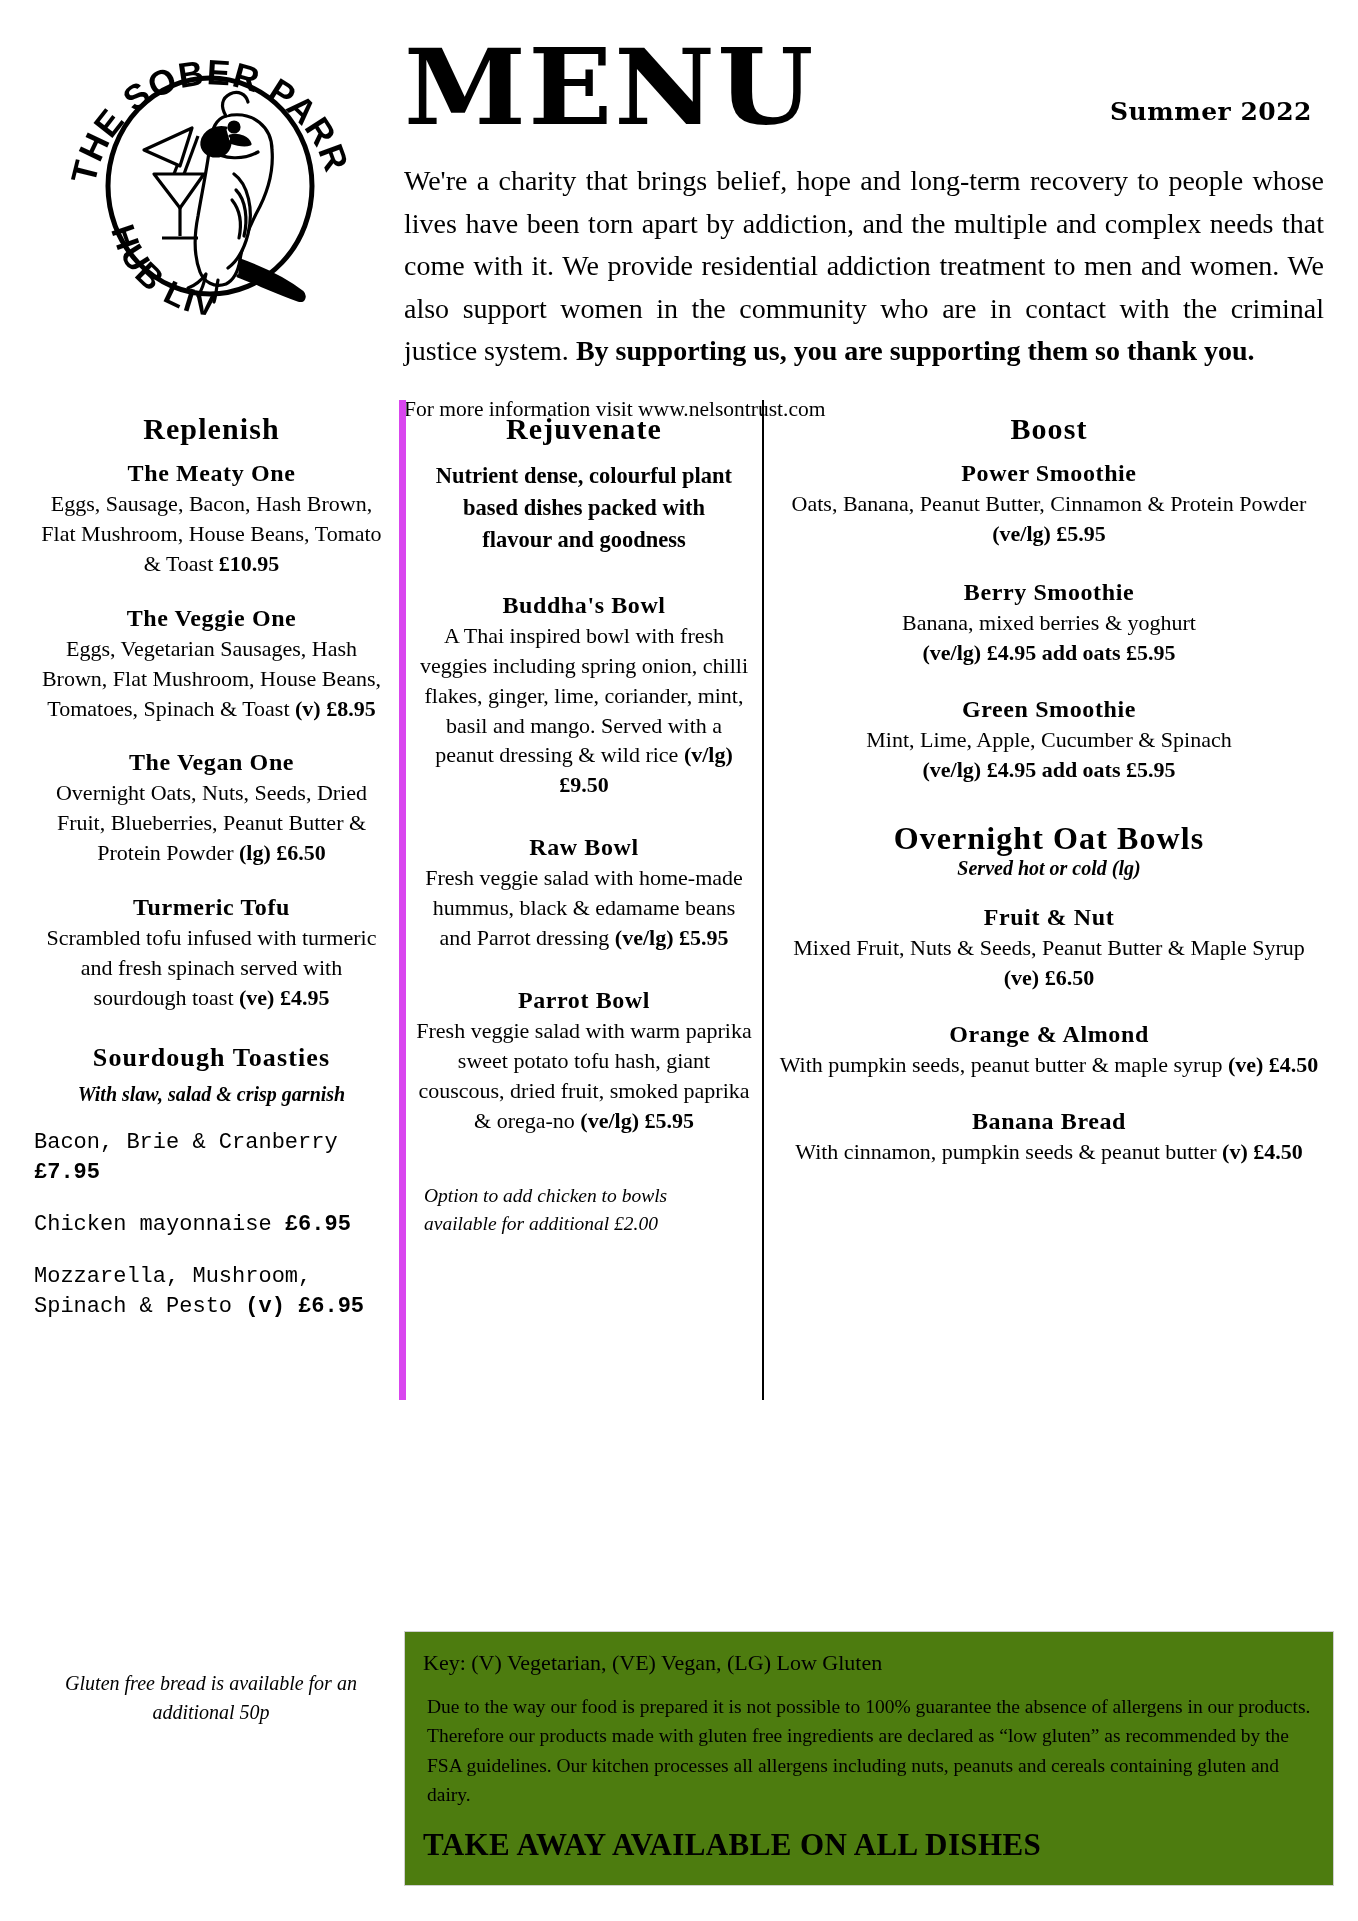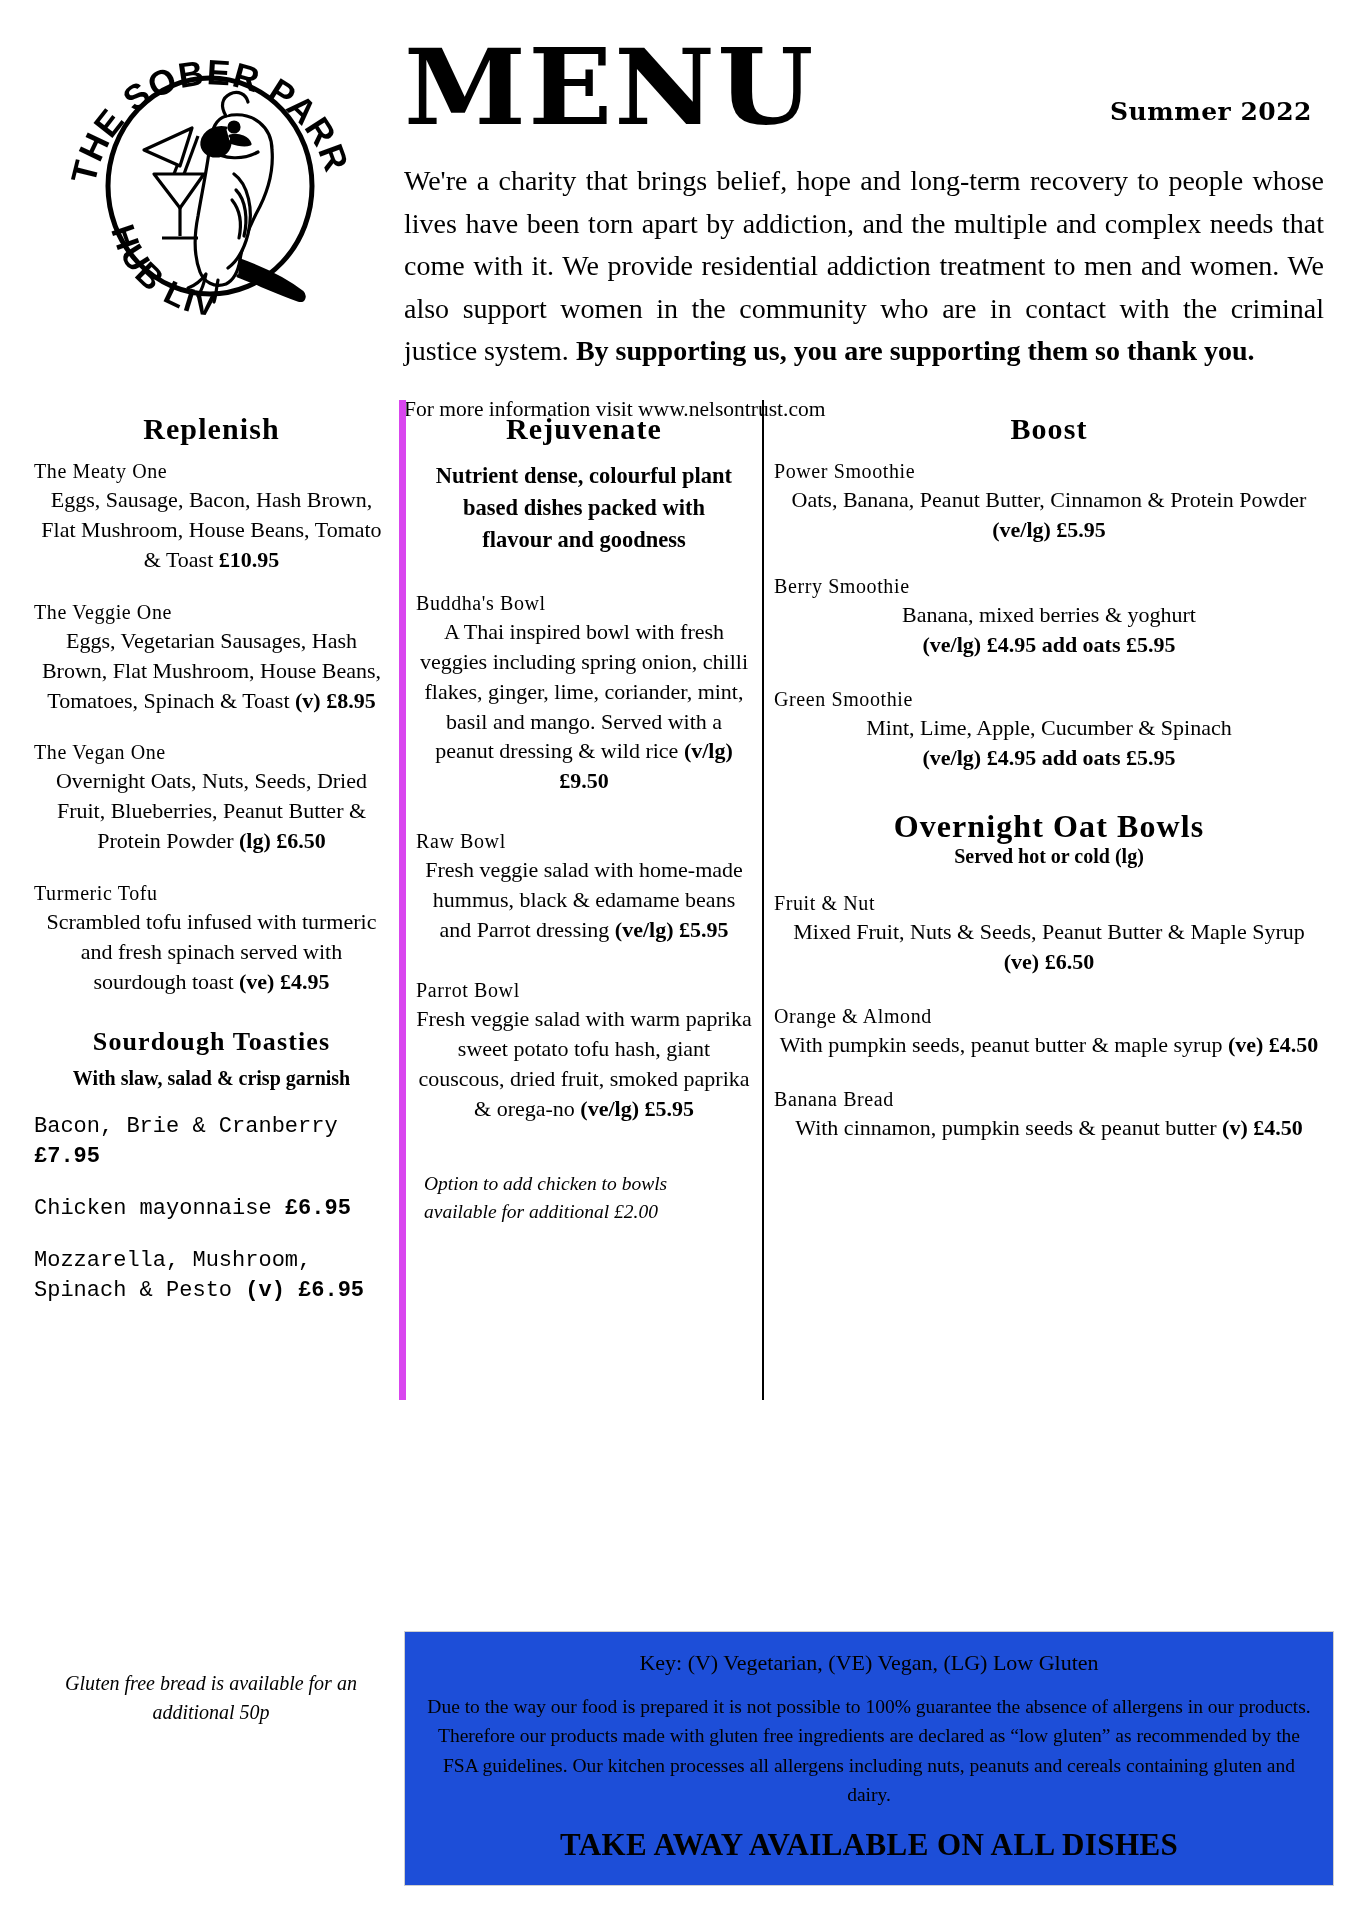--- a/index.html
+++ b/index.html
@@ -104,37 +104,38 @@
     font-weight: 700;
     font-size: 30px;
     text-align: center;
     letter-spacing: 1.1px;
     margin: 12px 0 14px 0;
   }
   .sec-title.big {
     font-size: 26px;
   }
   .sec-sub-italic {
+    font-style: italic;
     font-weight: 700;
     font-size: 20px;
     text-align: center;
     margin: -4px 0 6px 0;
   }
   .sec-sub-bold {
     font-weight: 700;
     font-size: 22.5px;
     text-align: center;
     line-height: 1.42;
     margin: 2px 10px 10px 10px;
   }
   .item { margin: 0 0 26px 0; }
   .item-name {
-    font-weight: 400;
-    font-size: 20px;
-    text-align: left;
+    font-weight: 700;
+    font-size: 24px;
+    text-align: center;
     letter-spacing: 0.6px;
     margin: 0 0 2px 0;
   }
   .item-desc {
     font-size: 22px;
     text-align: center;
     line-height: 1.36;
     margin: 0;
   }
   .item-desc b { font-weight: 700; }
@@ -158,25 +159,24 @@
     position: absolute;
     left: 16px; right: 0;
     bottom: 0;
     height: 300px;
   }
   .footer-box {
     position: absolute;
     left: 388px;
     top: 10px;
     width: 930px;
-    background: #1d4ed8;
+    background: #4d7c0f;
     border: 1px solid #cfcfcf;
     box-sizing: border-box;
     padding: 16px 18px 20px 18px;
-    text-align: center;
   }
   .key-line {
     font-size: 22px;
     margin: 2px 0 16px 0;
   }
   .allergen {
     font-size: 19.5px;
     line-height: 1.5;
     margin: 0 4px 18px 4px;
   }

